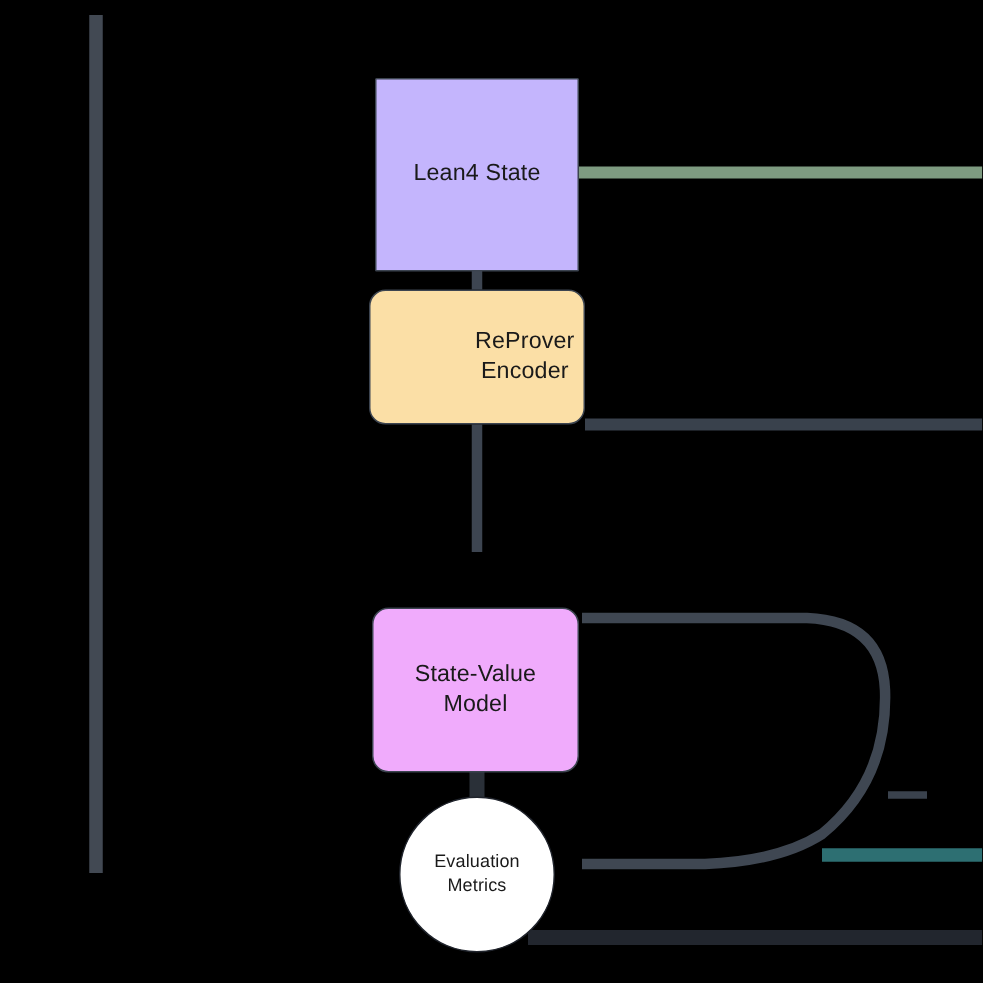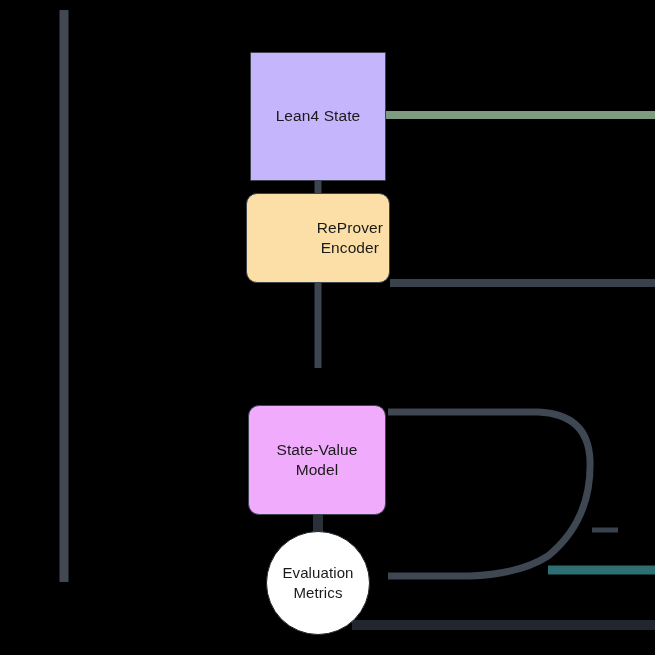--- a/index.html
+++ b/index.html
@@ -74,21 +74,21 @@
     margin-top: 37px;
   }
   #node-evaluation-metrics {
     left: 266px;
     top: 531px;
     width: 104px;
     height: 104px;
     background: #ffffff;
     border: 1.5px solid #20242c;
     border-radius: 50%;
-    font-size: 15px;
+    font-size: 12px;
   }
 </style>
 </head>
 <body>
 
 <div id="diagram-canvas">
 
   <svg id="edge-layer" viewBox="0 0 655 655" width="655" height="655" xmlns="http://www.w3.org/2000/svg">
     <path fill="none" stroke="#424953" stroke-width="9" stroke-linecap="butt" d="M 64 10 L 64 582"></path>
 

